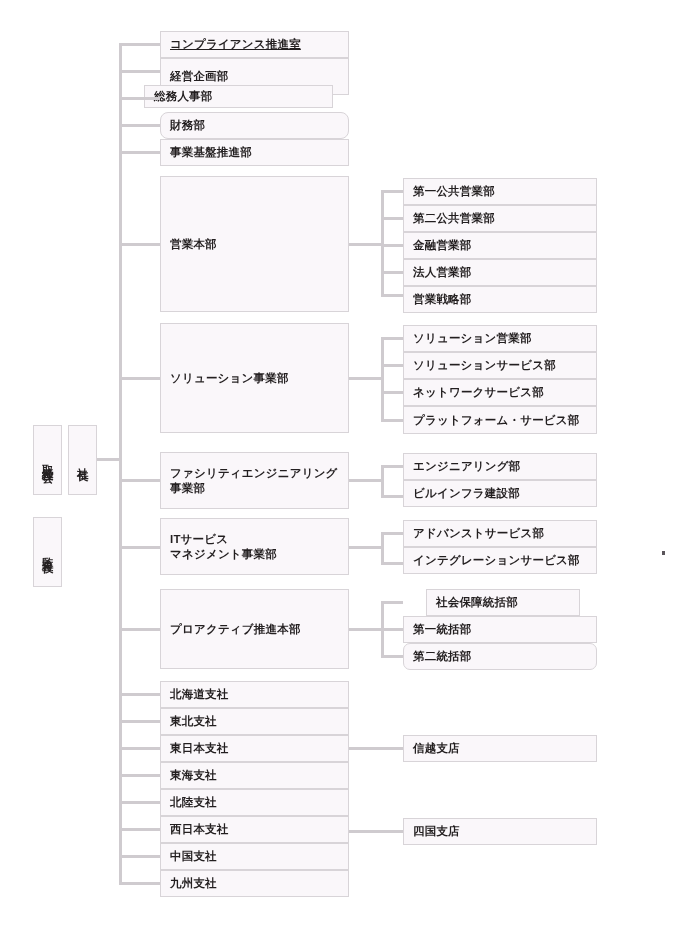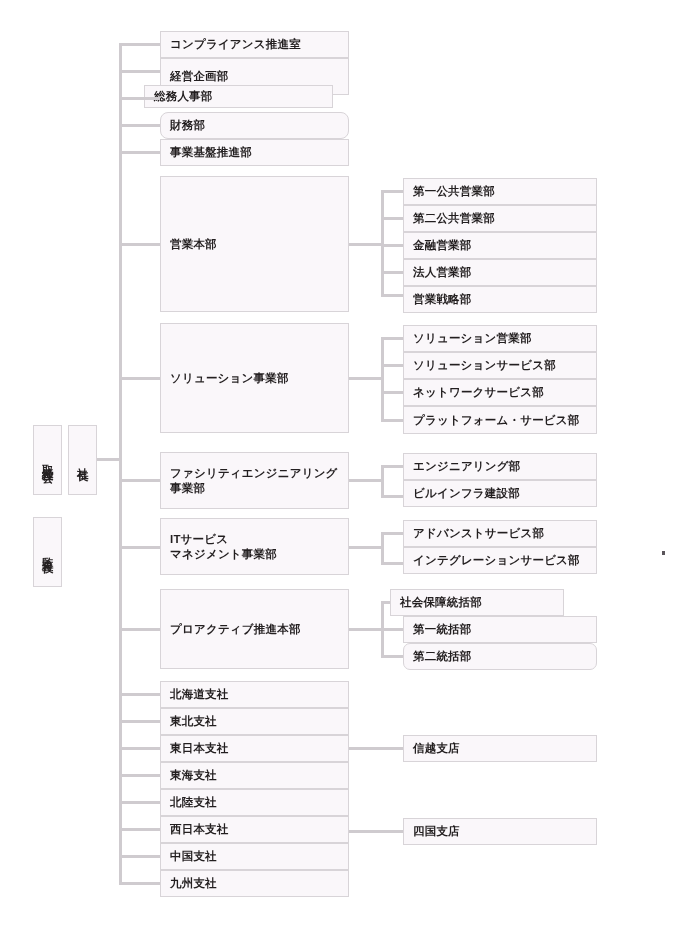--- a/index.html
+++ b/index.html
@@ -71,21 +71,21 @@
   <div class="node vert" style="left:33px; top:425px; width:29px; height:70px;">取締役会</div>
 
   <div class="node vert" style="left:68px; top:425px; width:29px; height:70px;">社長</div>
 
   <div class="node vert" style="left:33px; top:517px; width:29px; height:70px;">監査役</div>
 
   <div class="line h" style="left:97px; top:458px; width:25px;"></div>
 
   <div class="line v" style="left:119px; top:44px; height:839px;"></div>
 
-  <div class="node" style="left:160px; top:31px; width:189px; height:27px;">コンプライアンス推進室</div>
+  <div class="node" style="left:160px; top:31px; width:189px; height:27px;text-decoration:underline;">コンプライアンス推進室</div>
   <div class="line h" style="left:119px; top:43px; width:41px;"></div>
 
   <div class="node" style="left:160px; top:58px; width:189px; height:37px;">経営企画部</div>
   <div class="line h" style="left:119px; top:70px; width:41px;"></div>
 
   <div class="node" style="left:144px; top:85px; width:189px; height:23px;text-align:right;">総務人事部</div>
   <div class="line h" style="left:119px; top:97px; width:41px;"></div>
 
   <div class="node" style="left:160px; top:112px; width:189px; height:27px;border-radius:8px;">財務部</div>
   <div class="line h" style="left:119px; top:124px; width:41px;"></div>
@@ -146,21 +146,21 @@
   <div class="node" style="left:160px; top:589px; width:189px; height:80px;">プロアクティブ推進本部</div>
 
   <div class="node" style="left:403px; top:547px; width:194px; height:27px;">インテグレーションサービス部</div>
   <div class="line h" style="left:119px; top:628px; width:41px;"></div>
   <div class="line h" style="left:349px; top:628px; width:34px;"></div>
   <div class="line v" style="left:381px; top:602px; height:56px;"></div>
   <div class="line h" style="left:381px; top:601px; width:22px;"></div>
   <div class="line h" style="left:381px; top:628px; width:22px;"></div>
   <div class="line h" style="left:381px; top:655px; width:22px;"></div>
 
-  <div class="node" style="left:390px; top:589px; width:174px; height:27px;">社会保障統括部</div>
+  <div class="node" style="left:426px; top:589px; width:154px; height:27px;">社会保障統括部</div>
   <div class="node" style="left:403px; top:616px; width:194px; height:27px;">第一統括部</div>
   <div class="node" style="left:403px; top:643px; width:194px; height:27px;border-radius:7px;">第二統括部</div>
 
   <div class="node" style="left:160px; top:681px; width:189px; height:27px;">北海道支社</div>
   <div class="line h" style="left:119px; top:693px; width:41px;"></div>
 
   <div class="node" style="left:160px; top:708px; width:189px; height:27px;">東北支社</div>
   <div class="line h" style="left:119px; top:720px; width:41px;"></div>
 
   <div class="node" style="left:160px; top:735px; width:189px; height:27px;">東日本支社</div>

